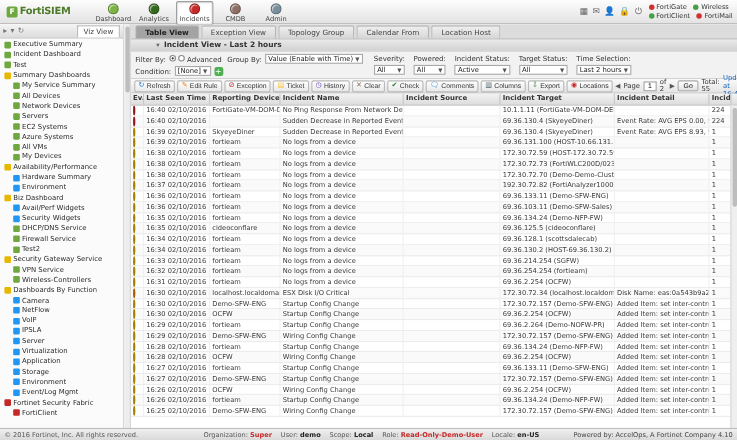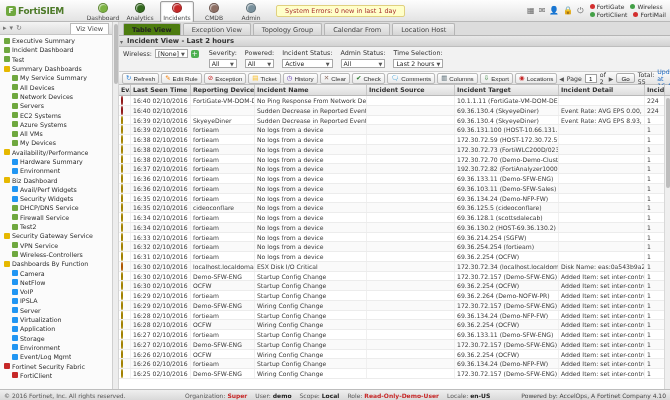--- a/index.html
+++ b/index.html
@@ -53,23 +53,23 @@
   
   .main { flex:1; display:flex; flex-direction:column; height:100%; overflow:hidden; }
   .breadcrumb-bar { height:13px; background:linear-gradient(#f7f7f7,#e6e6e6); border-bottom:1px solid #c9c9c9;
     display:flex; align-items:center; padding:0 6px; }
   .breadcrumb { font-size:7px; color:#3b3b3b; font-weight:bold; }
   .view-tabs { height:14px; background:#dcdcdc; display:flex; align-items:flex-end; padding:0 4px; gap:2px;
     border-bottom:1px solid #b5b5b5; }
   .vtab { height:12px; line-height:12px; padding:0 8px; font-size:6.6px; color:#444; cursor:pointer;
     background:linear-gradient(#efefef,#d6d6d6); border:1px solid #b5b5b5; border-bottom:none;
     border-radius:2px 2px 0 0; }
-  .vtab.active { background:#4d7c0f; font-weight:bold; color:#222; }
+  .vtab.active { background:#a3a3a3; font-weight:bold; color:#222; }
   .section-hdr { height:11px; background:linear-gradient(#e9e9e9,#d2d2d2); border-bottom:1px solid #bdbdbd;
-    display:flex; align-items:center; gap:4px; padding:0 1px; }
+    display:flex; align-items:center; gap:4px; padding:0 23px; }
   .section-title { font-size:6.8px; font-weight:bold; color:#333; }
   .collapse-ico { font-size:6px; color:#666; cursor:pointer; }
 
   
   .filter-panel { height:25px; background:#f2f2f2; border-bottom:1px solid #cfcfcf; display:flex; padding:1px 4px; gap:10px; }
   .filter-left { display:flex; flex-direction:column; justify-content:space-between; padding:1px 0; }
   .filter-row { display:flex; align-items:center; gap:3px; }
   .f-lbl { font-size:6.4px; color:#333; }
   .radio { width:6px; height:6px; border:1px solid #888; border-radius:50%; background:#fff; display:inline-block; position:relative; cursor:pointer; }
   .radio.sel::after { content:""; position:absolute; left:1px; top:1px; width:2.5px; height:2.5px; border-radius:50%; background:#333; }
@@ -144,21 +144,20 @@
         </div>
         <div class="nav-item">
           <span class="nav-ico" style="background: rgb(141, 110, 99);"></span>
           <span class="nav-lbl">CMDB</span>
         </div>
         <div class="nav-item">
           <span class="nav-ico" style="background: rgb(120, 144, 156);"></span>
           <span class="nav-lbl">Admin</span>
         </div>
       </nav>
-    <div class="sys-error">System Errors: 0 new in last 1 day</div>
     <div class="top-right">
       <div class="util-icons" id="util-icons">
           <span class="util-ico">▦</span>
           <span class="util-ico">✉</span>
           <span class="util-ico">👤</span>
           <span class="util-ico">🔒</span>
           <span class="util-ico">⏻</span>
         </div>
       <div class="status-stack" id="status-stack">
           <div class="status-row">
@@ -360,21 +359,30 @@
         </div>
 
       <div class="section-hdr">
         <span class="collapse-ico">▾</span>
         <span class="section-title">Incident View - Last 2 hours</span>
       </div>
 
       <div class="filter-panel">
         <div class="filter-left">
           <div class="filter-row">
-            <span class="f-lbl">Wireless:</span>
+            <span class="f-lbl">Filter By:</span>
+            <span id="radios"><span class="radio sel"></span>&nbsp;<span class="radio"></span><span class="f-lbl">&nbsp;Advanced&nbsp;</span></span>
+            <span class="f-lbl">Group By:</span>
+            <span class="mini-select">
+              <span>Value (Enable with Time)</span>
+              <span class="caret">▼</span>
+            </span>
+          </div>
+          <div class="filter-row">
+            <span class="f-lbl">Condition:</span>
             <span class="mini-select">
               <span>[None]</span>
               <span class="caret">▼</span>
             </span>
             <span class="plus-btn">+</span>
           </div>
         </div>
         <div class="filter-cols" id="filter-cols">
             <div class="filter-col">
               <span class="f-lbl">Severity:</span>
@@ -391,21 +399,21 @@
               </span>
             </div>
             <div class="filter-col">
               <span class="f-lbl">Incident Status:</span>
               <span class="mini-select">
                 <span>Active</span>
                 <span class="caret">▼</span>
               </span>
             </div>
             <div class="filter-col">
-              <span class="f-lbl">Admin Status:</span>
+              <span class="f-lbl">Target Status:</span>
               <span class="mini-select">
                 <span>All</span>
                 <span class="caret">▼</span>
               </span>
             </div>
             <div class="filter-col">
               <span class="f-lbl">Time Selection:</span>
               <span class="mini-select">
                 <span>Last 2 hours</span>
                 <span class="caret">▼</span>

